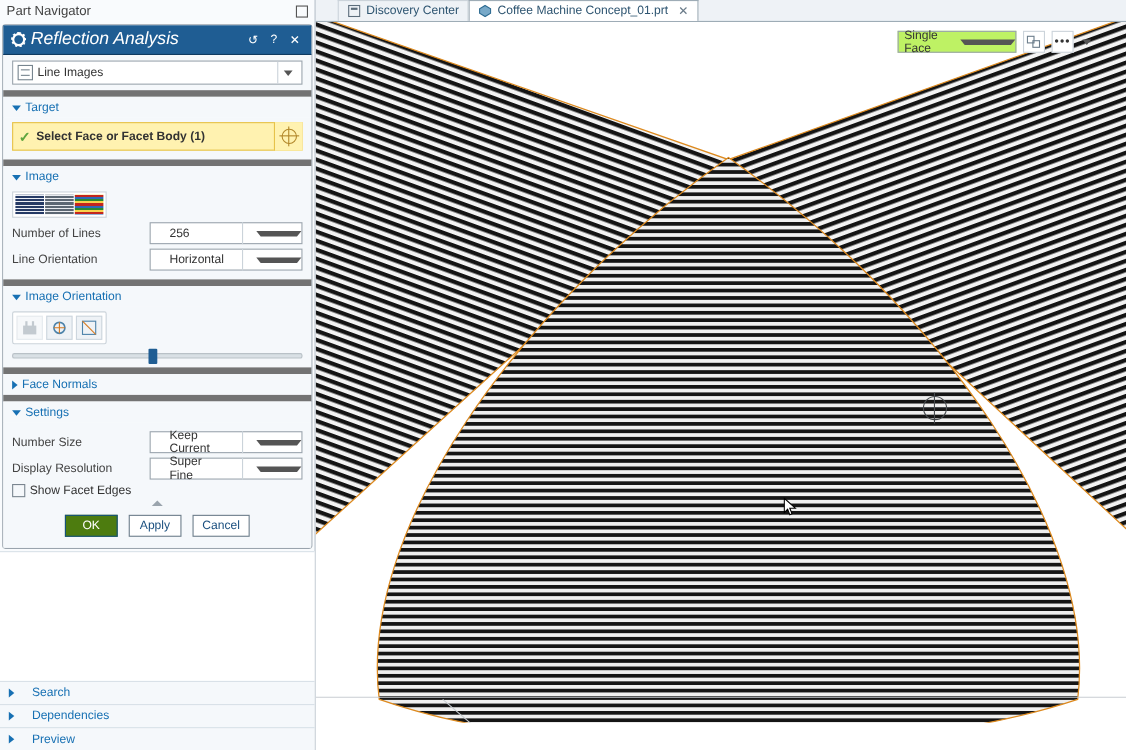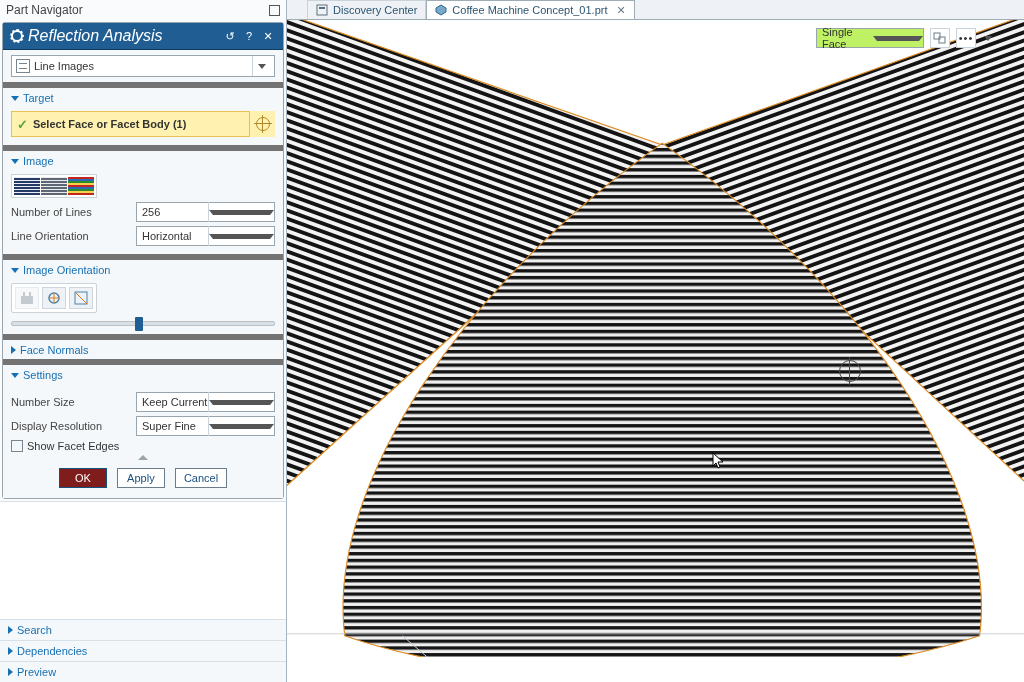--- a/index.html
+++ b/index.html
@@ -45,40 +45,40 @@
 
   .thumbs{ display:flex; gap:1px; border:1px solid #cbd3da; width:fit-content; padding:2px; background:#fff;}
   .th{ width:26px; height:18px; }
   .thumb1{background:repeating-linear-gradient(0deg,#253a65 0 2px,#ebeef4 2px 3px);}
   .thumb2{background:repeating-linear-gradient(0deg,#5c6773 0 2px,#e9ebef 2px 3px);}
   .thumb3{background:repeating-linear-gradient(0deg,#c3261e 0 2px,#f8d24e 2px 4px,#2a8a2f 4px 6px,#2e69b6 6px 8px);}
 
   .row { display:flex; align-items:center; margin-top:4px;}
   .row .lbl{ width:125px; color:#444; }
   .row .dd { flex:1; display:flex; align-items:center; height:20px; border:1px solid #9aa4ad; background:#fff; padding-left:5px;}
-  .row .dd span{ flex:1; }
+  .row .dd span{ flex:1;margin-left:12px; }
   .dd .dd-btn{border:none;border-left:1px solid #cbd3da;}
 
   .iconbar{ display:flex; gap:3px; border:1px solid #cbd3da; border-radius:2px; width:fit-content; padding:3px; background:#fff;}
   .ibtn{ width:24px; height:22px; background:#eef2f6; border:1px solid #cdd6de; display:flex;align-items:center;justify-content:center;}
   .ibtn svg{ width:16px;height:16px; }
   .ibtn.disabled{ opacity:.5; }
   .slider{ margin-top:8px; height:5px; background:#d9e0e5; border:1px solid #b9c1c7; position:relative; border-radius:2px;}
   .slider .knob{ position:absolute; top:-5px; width:8px; height:14px; background:#1f5d93; border-radius:1px;}
   .slider .knob2{ background:#1f5d93; }
 
   .cb{ width:12px; height:12px; border:1px solid #7a8590; margin-right:4px; }
 
   .btnbar{ display:flex; gap:10px; justify-content:center; padding:8px 8px 10px; background:#f5f8fb; position:relative;}
   .btnbar::before{content:'';position:absolute;top:-5px;left:50%;transform:translateX(-50%);width:0;height:0;border-left:5px solid transparent;border-right:5px solid transparent;border-bottom:5px solid #9aa4ad;}
   .btn{ min-width:48px; height:20px; border:1px solid #6b7c8a; background:#fff; display:flex;align-items:center;justify-content:center; color:#1a4f7f; cursor:pointer; padding:0 8px;}
-  .btn.primary{ background:#7f1d1d; border-color:#15517d; color:#fff;}
+  .btn.primary{ background:#4d7c0f; border-color:#15517d; color:#fff;}
 
   .bottom-fill{ flex:1; background:#fff; border-top:1px solid #d9e1e8; }
-  .bottom-sec{ padding:4px 8px; color:#1770b3; border-top:1px solid #d9e1e8; display:flex; align-items:center; gap:4px; background:#f5f8fb; cursor:pointer;}
+  .bottom-sec{ padding:4px 8px; color:#1770b3; border-top:1px solid #d9e1e8; display:flex; align-items:center; gap:16px; background:#f5f8fb; cursor:pointer;}
 
   
   .right{ flex:1; position:relative; display:flex; flex-direction:column; }
   .tabbar{ height:20px; display:flex; align-items:flex-start; background:#eef2f6; border-bottom:1px solid #9eacb6; padding-left:20px; gap:0;}
   .tab{ height:19px; padding:0 8px; display:flex; align-items:center; gap:5px; border:1px solid #cbd3da; border-bottom:none; background:#eef2f6; color:#2d5470; font-size:11px;}
   .tab.active{ background:#fff; border-color:#9eacb6;}
   .tab .tabico{ width:12px;height:12px; }
   .tab .close{ margin-left:4px; color:#6b7c8a; cursor:pointer; }
 
   .viewport{ flex:1; position:relative; overflow:hidden; background:#fff;}

